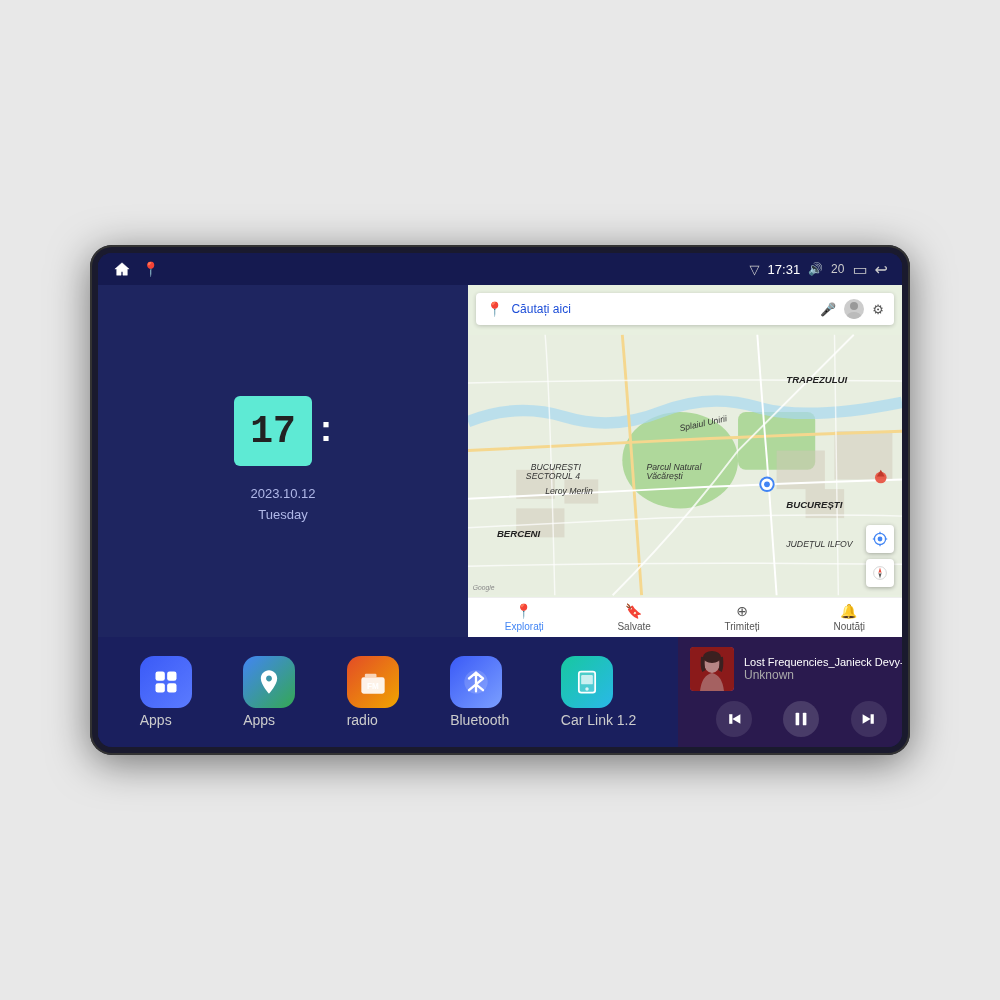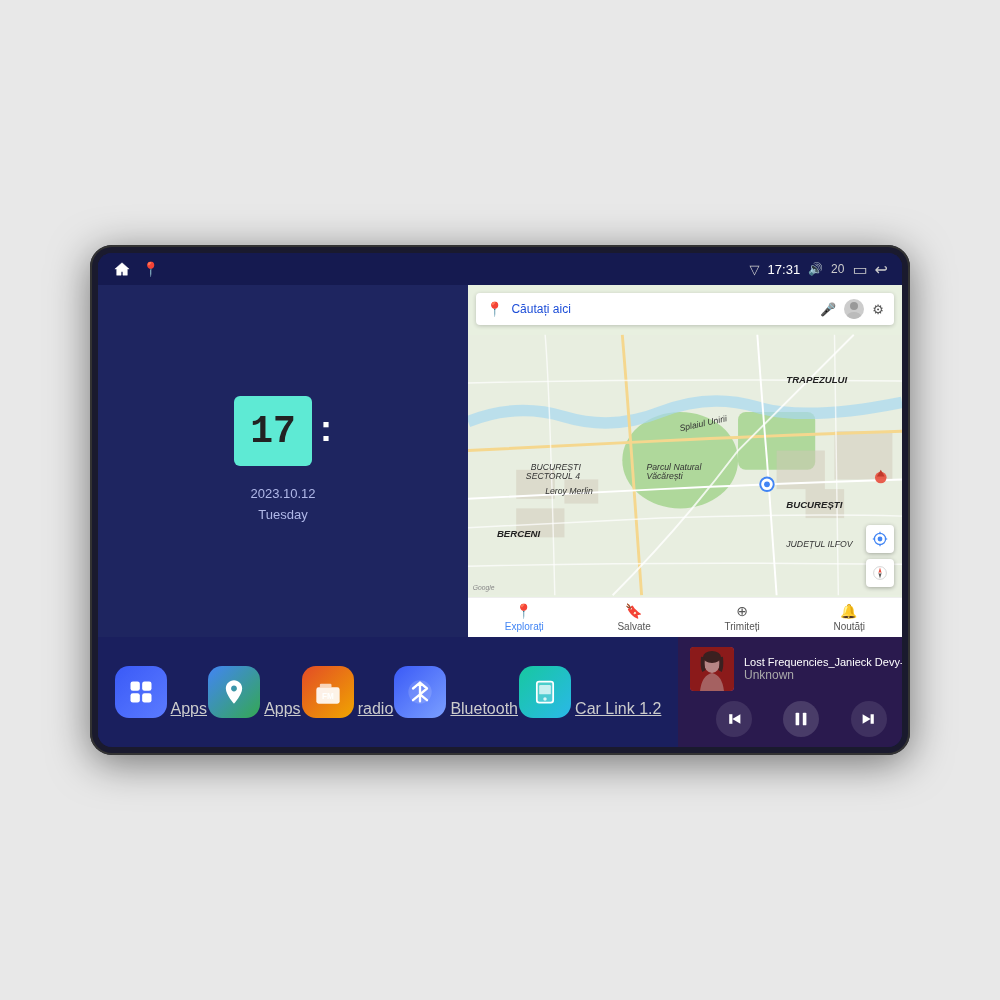--- a/index.html
+++ b/index.html
@@ -207,39 +207,38 @@
       width: 580px;
       background: #1a1f5e;
       display: flex;
       align-items: center;
       justify-content: space-around;
       padding: 8px 16px;
       flex-shrink: 0;
     }
     .app-item {
       display: flex;
-      flex-direction: row;
-      align-items: flex-end;
+      flex-direction: column;
+      align-items: flex-start;
       gap: 4px;
       cursor: pointer;
     }
     .app-icon-wrapper {
       width: 52px;
       height: 52px;
       border-radius: 14px;
       display: flex;
       align-items: center;
       justify-content: center;
       font-size: 24px;
     }
     .app-label {
-      font-size: 16px;
+      font-size: 14px;
       color: #ccc;
       text-align: center;
-      text-decoration: underline;
     }
     .icon-apps { background: linear-gradient(135deg, #3a5af7, #5b7bff); }
     .icon-maps { background: linear-gradient(135deg, #4285f4, #34a853); }
     .icon-radio { background: linear-gradient(135deg, #e34c26, #f0a500); }
     .icon-bluetooth { background: linear-gradient(135deg, #3a5af7, #7b9fff); }
     .icon-carlink { background: linear-gradient(135deg, #17c8a0, #2ab8e8); }
 
     
     .music-panel {
       flex: 1;

